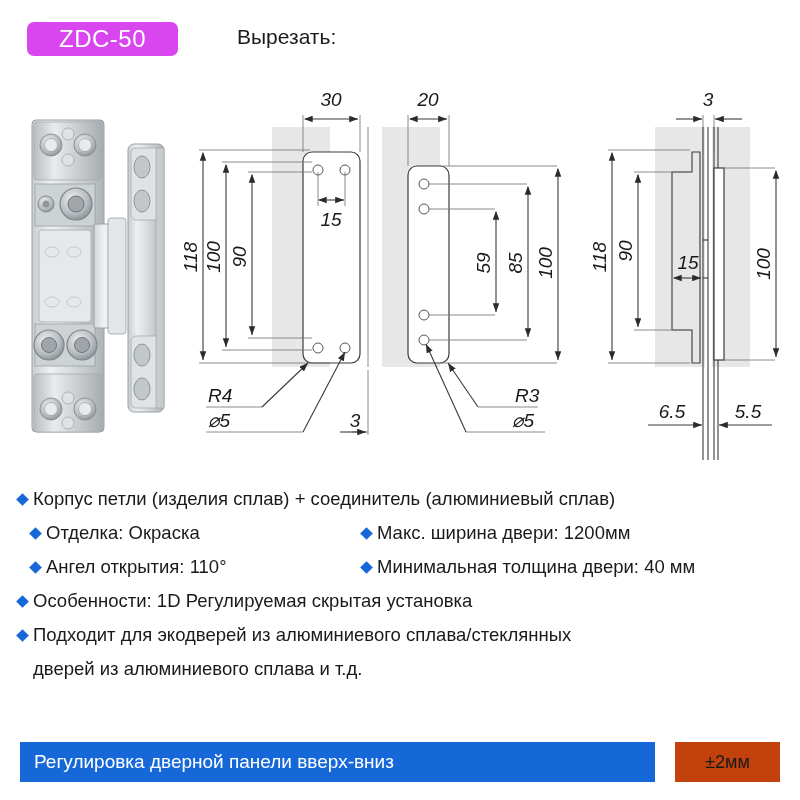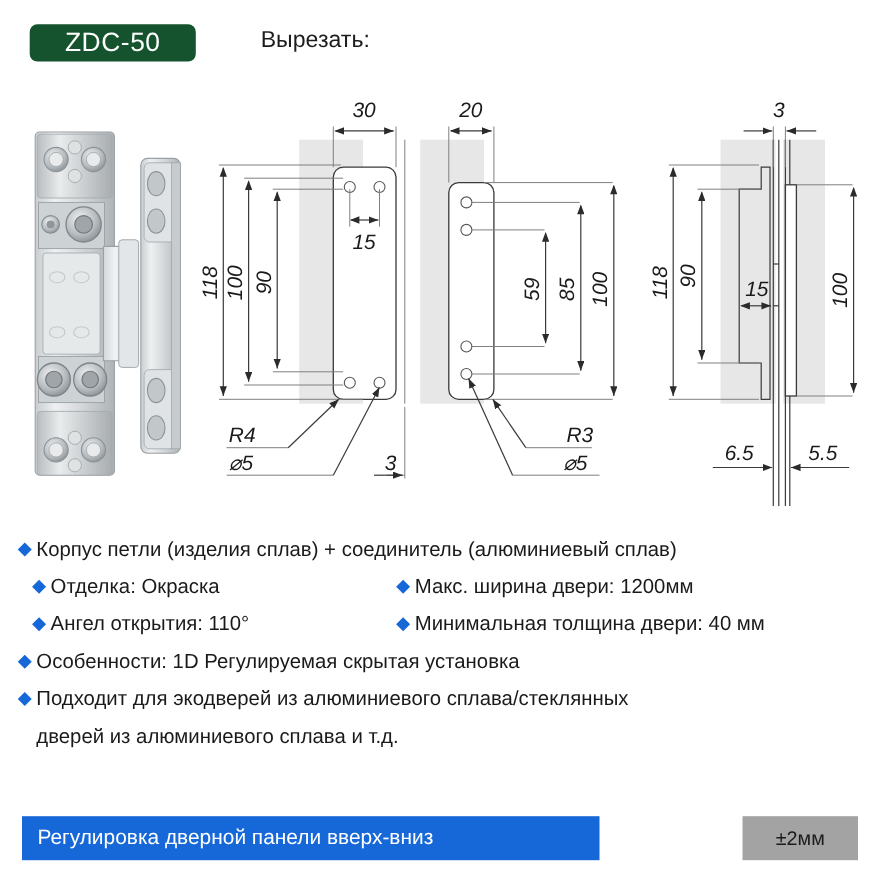--- a/index.html
+++ b/index.html
@@ -6,21 +6,21 @@
   body{
     width:800px;height:800px;background:#ffffff;overflow:hidden;
     font-family:"Liberation Sans","DejaVu Sans",sans-serif;
     color:#1a1a1a;position:relative;
   }
   .root{position:absolute;left:0;top:0;width:800px;height:800px;}
 
   
   .badge{
     position:absolute;left:27px;top:22px;width:151px;height:34px;
-    background:#14532d;border-radius:7px;
+    background:#d946ef;border-radius:7px;
     display:flex;align-items:center;justify-content:center;
     color:#ffffff;font-size:24px;letter-spacing:.5px;
   }
   .cut-label{
     position:absolute;left:237px;top:25px;font-size:21px;color:#1c1c1c;
   }
 
   
   .tech{position:absolute;left:0;top:60px;width:800px;height:400px;font-style:italic;}
 
@@ -35,26 +35,26 @@
     display:inline-block;width:9px;height:9px;background:#1668d8;
     transform:rotate(45deg);margin-right:6px;position:relative;top:-1px;
   }
   .colL{left:31px;}
   .colR{left:362px;}
   .full{left:18px;}
 
   
   .footer{position:absolute;left:20px;top:742px;width:760px;height:40px;}
   .fbar{
-    position:absolute;left:0;top:0;width:525px;height:40px;background:#1668d8;
+    position:absolute;left:0;top:0;width:635px;height:40px;background:#1668d8;
     display:flex;align-items:center;
   }
   .fbar span{color:#fff;font-size:19px;padding-left:14px;}
   .fval{
-    position:absolute;left:655px;top:0;width:105px;height:40px;background:#a3a3a3;
+    position:absolute;left:655px;top:0;width:105px;height:40px;background:#c2410c;
     display:flex;align-items:center;justify-content:center;
     font-size:18px;color:#1a1a1a;
   }
 
   
   .photo{position:absolute;left:22px;top:112px;width:175px;height:330px;}
 </style>
 </head>
 <body>
 

